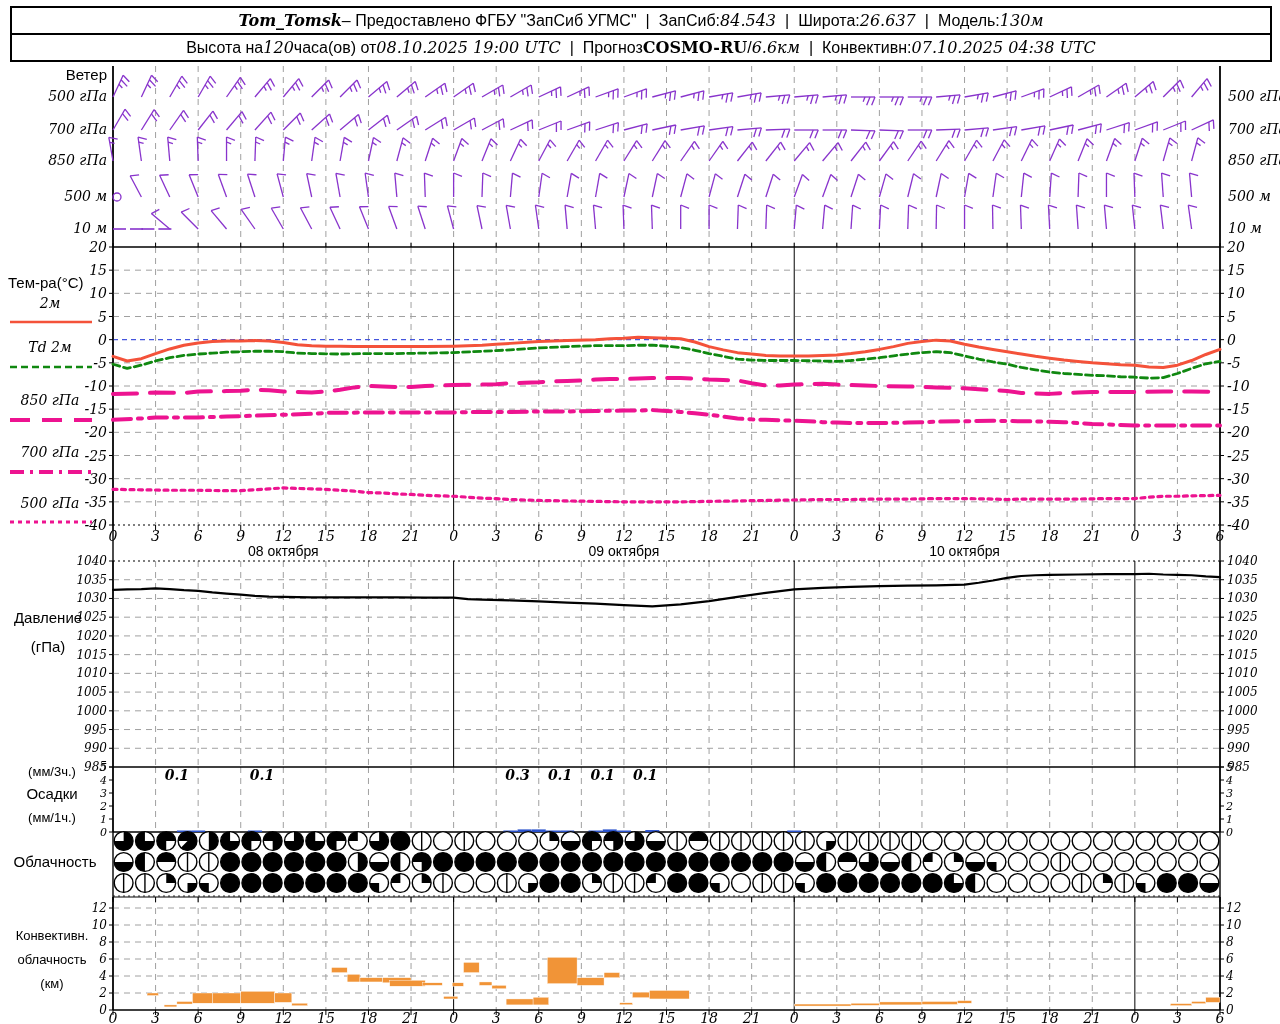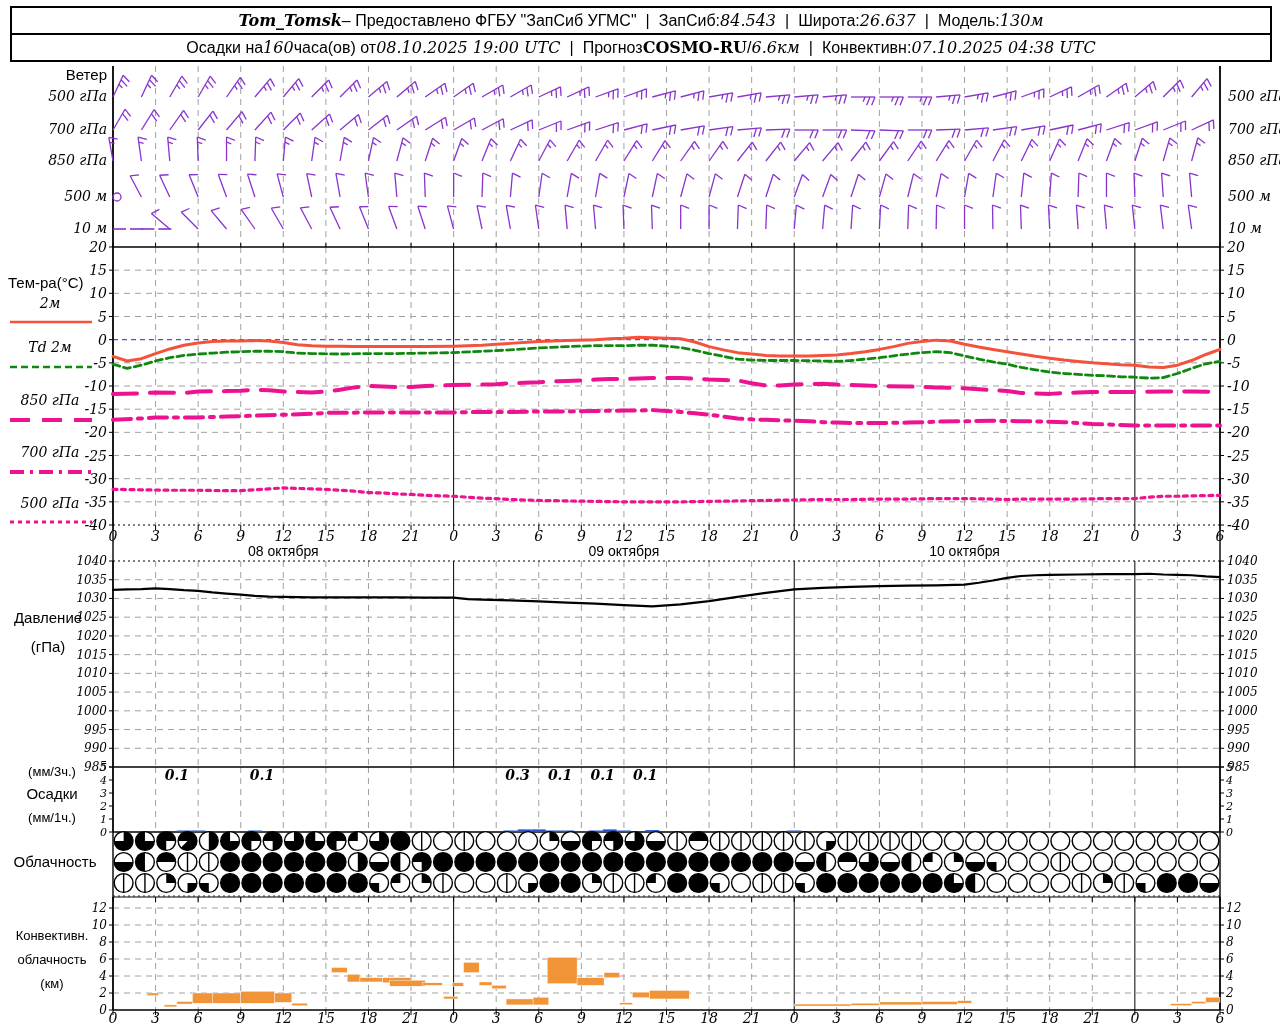--- a/index.html
+++ b/index.html
@@ -35,22 +35,22 @@
         <span class="n">ЗапСиб: </span>
         <span class="i">84.543</span>
         <span class="sep n">|</span>
         <span class="n">Широта: </span>
         <span class="i">26.637</span>
         <span class="sep n">|</span>
         <span class="n">Модель: </span>
         <span class="i">130м</span>
       </div>
     <div class="hrow" id="hrow2">
-        <span class="n">Осадки на </span>
-        <span class="i">160</span>
+        <span class="n">Высота на </span>
+        <span class="i">120</span>
         <span class="n"> часа(ов) от </span>
         <span class="i">08.10.2025 19:00 UTC</span>
         <span class="sep n">|</span>
         <span class="n">Прогноз </span>
         <span class="b">COSMO-RU</span>
         <span class="n"> / </span>
         <span class="i">6.6км</span>
         <span class="sep n">|</span>
         <span class="n">Конвективн: </span>
         <span class="i">07.10.2025 04:38 UTC</span>

